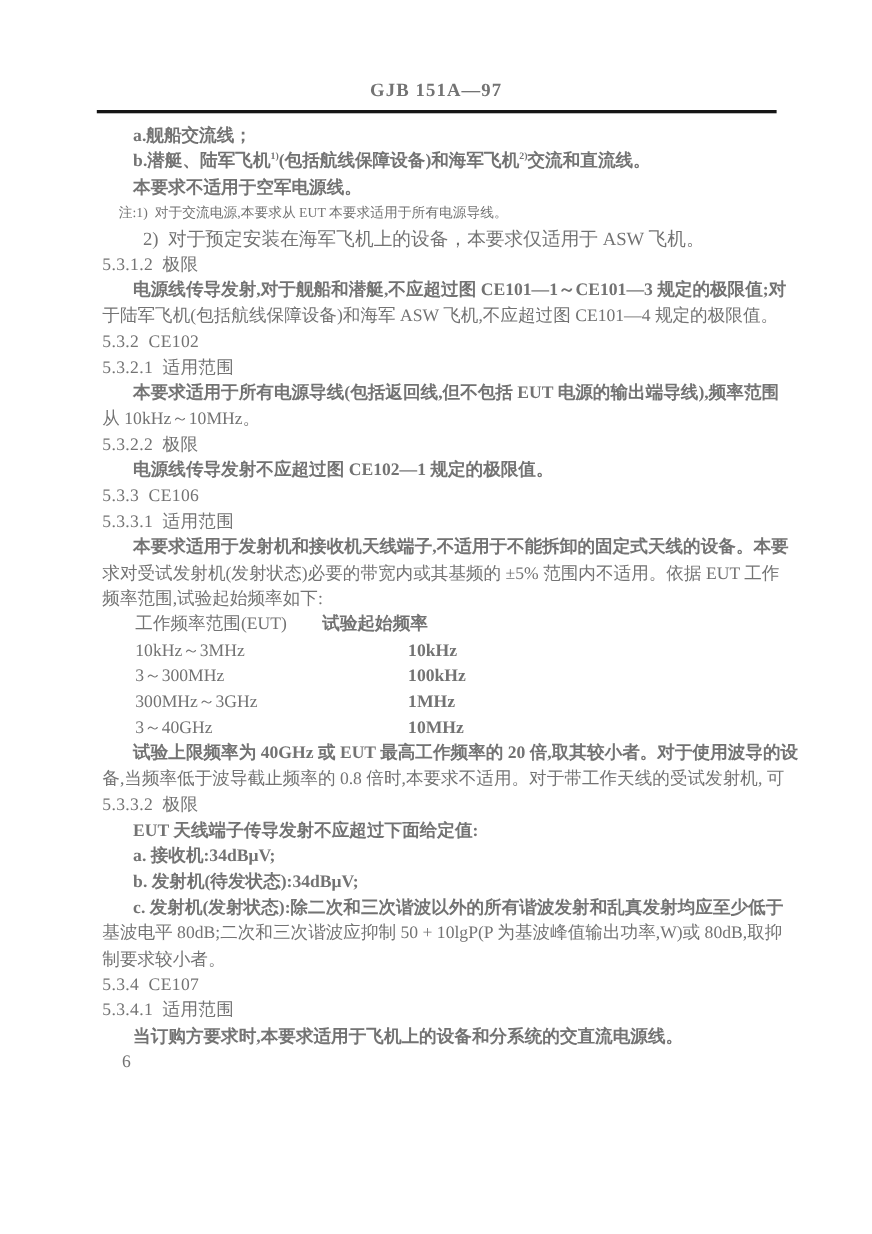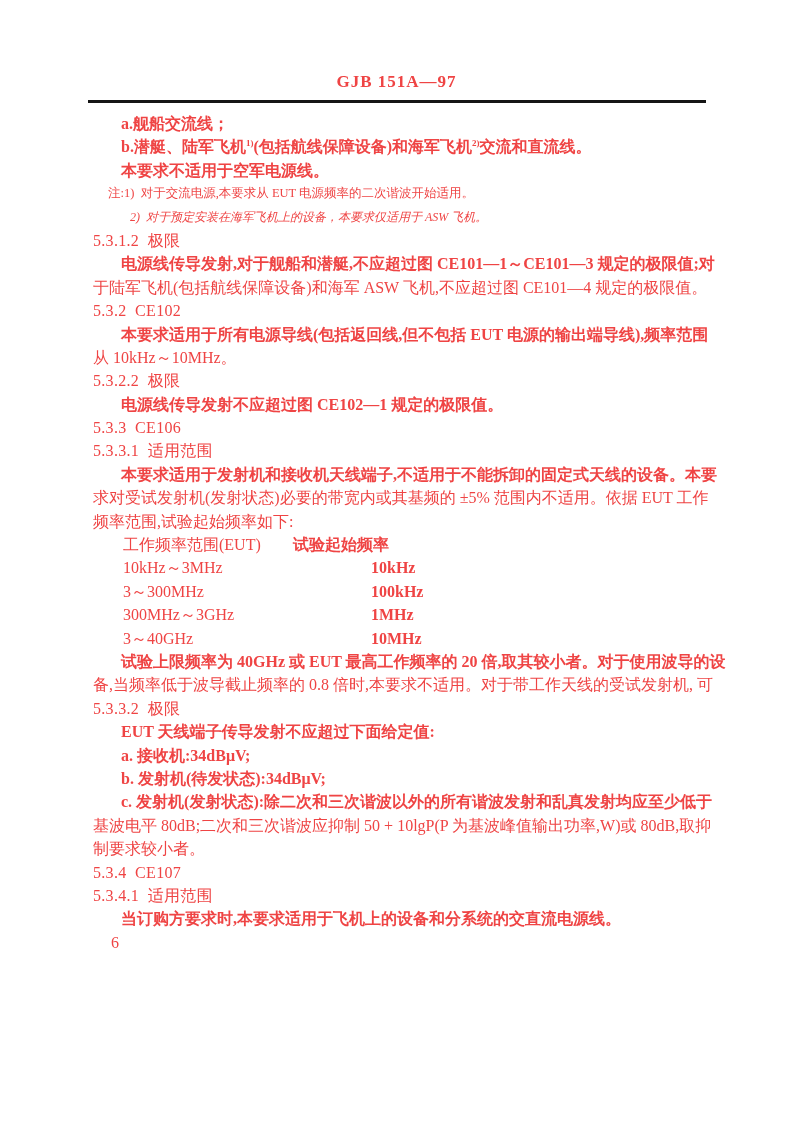--- a/index.html
+++ b/index.html
@@ -1,21 +1,21 @@
 <!DOCTYPE html>
 <html><head>
 <meta charset="utf-8">
 <style>
   html,body{margin:0;padding:0;background:#e8e8e8;}
   .page{
     position:relative;
     width:793px;height:1122px;
     margin:0 auto;
     background:#ffffff;
-    color:#ef4444;
+    color:#737373;
     font-family:"Liberation Serif","DejaVu Serif",serif;
     overflow:hidden;
     box-shadow:0 0 2px rgba(0,0,0,.35);
   }
   .doc-header{
     position:absolute;top:72px;left:0;width:100%;
     text-align:center;
     font-size:17px;font-weight:700;letter-spacing:1px;
   }
   .header-rule{
@@ -29,44 +29,45 @@
     position:relative;
     height:23.4px;line-height:23.4px;
     font-size:16px;
     white-space:pre;
   }
   .line sup{font-size:9px;line-height:0;}
   .indent{padding-left:28px;font-weight:bold;}
   .flush{padding-left:0;}
   .heading{padding-left:0;letter-spacing:.3px;}
   .note1{padding-left:15px;font-size:12.5px;}
-  .note2{padding-left:37px;font-size:12px;font-style:italic;}
+  .note2{padding-left:37px;font-size:17px;}
   .table-header,.table-row{padding-left:30px;}
   .col{display:inline-block;}
   .table-header .col-2,.table-row .col-2{position:absolute;top:0;font-weight:bold;}
   .table-header .col-2{left:200px;}
   .table-row .col-2{left:242px;margin-left:36px;}
   .pagenum{padding-left:18px;}
 </style>
 </head>
 <body>
 
 <div class="page">
   <div class="doc-header">GJB 151A—97</div>
   <div class="header-rule"></div>
   <div class="content">
       <div class="line indent"><span>a.舰船交流线；</span></div>
       <div class="line indent"><span>b.潜艇、陆军飞机</span><sup>1)</sup><span>(包括航线保障设备)和海军飞机</span><sup>2)</sup><span>交流和直流线。</span></div>
       <div class="line indent"><span>本要求不适用于空军电源线。</span></div>
-      <div class="line note1"><span>注:1)  对于交流电源,本要求从 EUT 电源频率的二次谐波开始适用。</span></div>
+      <div class="line note1"><span>注:1)  对于交流电源,本要求从 EUT 本要求适用于所有电源导线。</span></div>
       <div class="line note2"><span>2)  对于预定安装在海军飞机上的设备，本要求仅适用于 ASW 飞机。</span></div>
       <div class="line heading"><span>5.3.1.2  极限</span></div>
       <div class="line indent"><span>电源线传导发射,对于舰船和潜艇,不应超过图 CE101—1～CE101—3 规定的极限值;对</span></div>
       <div class="line flush"><span>于陆军飞机(包括航线保障设备)和海军 ASW 飞机,不应超过图 CE101—4 规定的极限值。</span></div>
       <div class="line heading"><span>5.3.2  CE102</span></div>
+      <div class="line heading"><span>5.3.2.1  适用范围</span></div>
       <div class="line indent"><span>本要求适用于所有电源导线(包括返回线,但不包括 EUT 电源的输出端导线),频率范围</span></div>
       <div class="line flush"><span>从 10kHz～10MHz。</span></div>
       <div class="line heading"><span>5.3.2.2  极限</span></div>
       <div class="line indent"><span>电源线传导发射不应超过图 CE102—1 规定的极限值。</span></div>
       <div class="line heading"><span>5.3.3  CE106</span></div>
       <div class="line heading"><span>5.3.3.1  适用范围</span></div>
       <div class="line indent"><span>本要求适用于发射机和接收机天线端子,不适用于不能拆卸的固定式天线的设备。本要</span></div>
       <div class="line flush"><span>求对受试发射机(发射状态)必要的带宽内或其基频的 ±5% 范围内不适用。依据 EUT 工作</span></div>
       <div class="line flush"><span>频率范围,试验起始频率如下:</span></div>
       <div class="line table-header"><span class="col col-1">工作频率范围(EUT)</span><span class="col col-2">试验起始频率</span></div>

